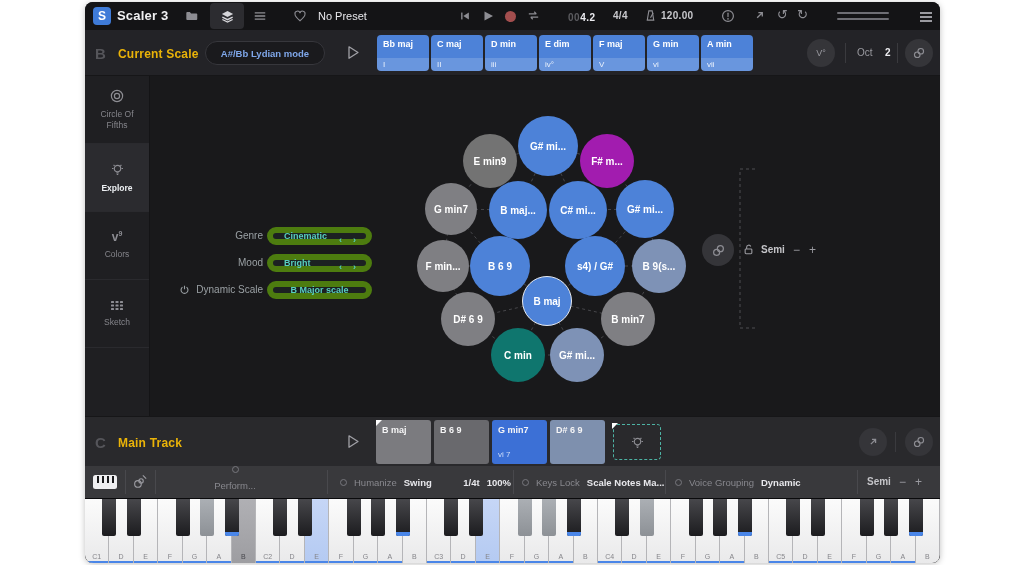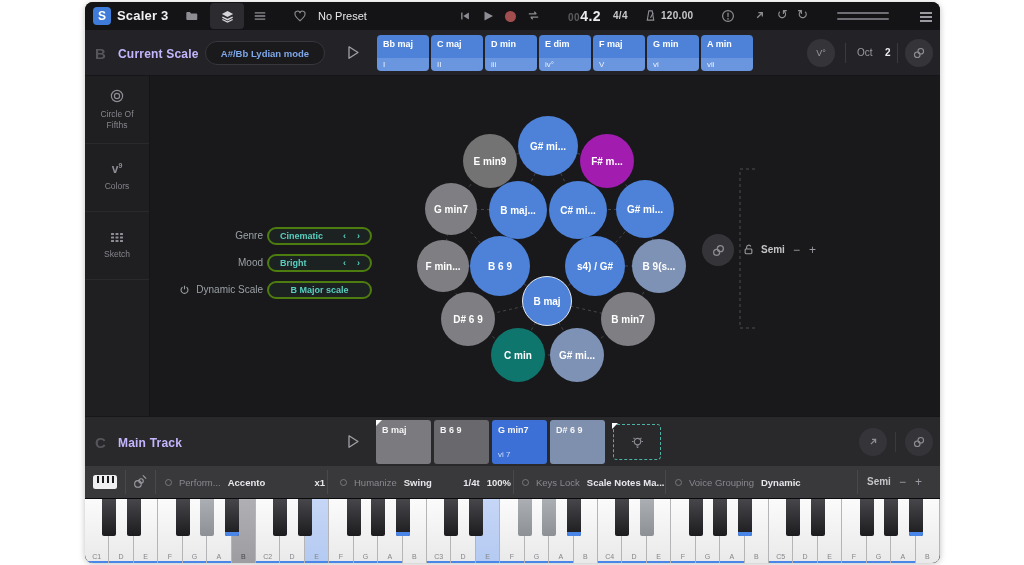--- a/index.html
+++ b/index.html
@@ -10,30 +10,30 @@
   
   .topbar { position:relative; height:28px; background:#141416; }
   .topbar .abs { position:absolute; }
   .logo { left:8px; top:5px; width:18px; height:18px; border-radius:4px; background:#3f7bd8; color:#fff; font-weight:bold; font-size:12px; display:flex; align-items:center; justify-content:center; }
   .appname { left:32px; top:0; height:28px; line-height:28px; font-size:13px; font-weight:bold; color:#f0f0f2; letter-spacing:.2px; }
   .icn { color:#8d8d93; display:flex; align-items:center; justify-content:center; }
   .tab-active { left:125px; top:1px; width:34px; height:26px; background:#2c2c30; border-radius:4px; }
   .glyph { font-family:"DejaVu Sans", sans-serif; }
   .rec-dot { width:11px; height:11px; border-radius:50%; background:#a34e4e; }
   .pos-dim { color:#5c5c60; font-size:10px; font-weight:bold; letter-spacing:.5px; }
-  .pos-val { color:#ececf0; font-size:14px; font-weight:bold; letter-spacing:.5px; }
+  .pos-val { color:#ececf0; font-size:10px; font-weight:bold; letter-spacing:.5px; }
   .tb-num { color:#c8c8cc; font-size:10px; font-weight:bold; letter-spacing:.3px; }
   .slider-lines div { height:2px; width:52px; background:#6e6e74; border-radius:1px; margin-bottom:4px; }
   .menu-lines div { height:1.6px; width:12px; background:#9a9aa0; margin-bottom:2.6px; }
 
   
   .scalerow { position:relative; height:46px; background:#232327; border-bottom:1px solid #161618; }
   .scalerow .abs, .trackrow .abs { position:absolute; }
   .sec-letter { font-size:15px; font-weight:bold; color:#55555a; }
-  .row-title { font-size:12px; font-weight:bold; color:#c4b5fd; letter-spacing:.2px; }
+  .row-title { font-size:12px; font-weight:bold; color:#eab308; letter-spacing:.2px; }
   .pill { height:24px; border-radius:12px; background:#1a1a1d; border:1px solid #37373c; display:flex; align-items:center; justify-content:center; }
   .pill.scale-pill span { font-size:9.5px; font-weight:bold; color:#7fa7ea; }
   .pill.inst-pill  { justify-content:flex-start; padding-left:14px; position:relative; }
   .pill.inst-pill span { font-size:9.5px; color:#d8d8dc; }
   .play-outline { width:13px; height:15px; }
   .chord-btn { position:absolute; top:5px; width:52px; height:36px; border-radius:4px; background:#4d82d8; overflow:hidden; cursor:pointer; }
   .chord-btn .nm { position:absolute; left:6px; top:4px; font-size:9px; font-weight:bold; color:#fff; }
   .chord-btn .band { position:absolute; left:0; right:0; bottom:0; height:13px; background:rgba(255,255,255,.16); }
   .chord-btn .rn { position:absolute; left:6px; bottom:2px; font-size:8px; color:#eaf1fc; }
   .circ-btn { width:28px; height:28px; border-radius:50%; background:#353539; color:#9a9aa0; display:flex; align-items:center; justify-content:center; font-size:9px; }
@@ -47,21 +47,21 @@
   .sb-item { height:68px; border-bottom:1px solid #2a2a2e; display:flex; flex-direction:column; align-items:center; justify-content:center; gap:5px; color:#85858b; cursor:pointer; }
   .sb-item .sb-lbl { font-size:8.5px; text-align:center; width:54px; line-height:1.3; }
   .sb-item.sel { background:#2b2b2f; color:#eceff2; }
   .sb-item.sel .sb-lbl { font-weight:bold; }
   .colors-ic { font-size:12px; font-weight:bold; }
   .colors-ic sup { font-size:7px; }
   .main { flex:1; position:relative; background:#19191b; }
   .main .abs { position:absolute; }
   #main-svg { position:absolute; left:0; top:0; width:790px; height:340px; }
   .ctl-label { width:113px; text-align:right; font-size:10px; color:#9aa0a4; height:16px; line-height:16px; }
-  .teal-pill { position:absolute; left:117px; width:105px; height:18px; border-radius:9px; border:2px solid #4d7c0f; background:rgba(40,60,57,.25); color:#58cfc0; font-size:9px; font-weight:bold; display:flex; align-items:center; }
+  .teal-pill { position:absolute; left:117px; width:105px; height:18px; border-radius:9px; border:6px solid #4d7c0f; background:rgba(40,60,57,.25); color:#58cfc0; font-size:9px; font-weight:bold; display:flex; align-items:center; }
   .teal-pill .val { padding-left:11px; }
   .teal-pill.centered { justify-content:center; }
   .teal-pill.centered .val { padding-left:0; }
   .tp-arr { position:absolute; font-size:9px; color:#58cfc0; top:2px; }
   .bubble { position:absolute; border-radius:50%; display:flex; align-items:center; justify-content:center; font-size:10px; font-weight:bold; color:#fff; cursor:pointer; }
   .bubble.ring { border:1.5px solid #e6e9ee; }
   .semi-lbl { font-size:10px; font-weight:bold; color:#c4c4c8; }
   .pm { font-size:12px; color:#9a9aa0; }
 
   
@@ -257,20 +257,30 @@
   <div class="body">
     <div class="sidebar" id="sidebar">
           <div class="sb-item">
             <div class="icn">
               <svg width="16" height="16" viewBox="0 0 16 16" fill="none" stroke="currentColor" stroke-width="1.2">
                 <circle cx="8" cy="8" r="5.6"></circle>
                 <circle cx="8" cy="8" r="2.6"></circle>
               </svg>
             </div>
             <div class="sb-lbl">Circle Of Fifths</div>
+          </div>
+          <div class="sb-item sel">
+            <div class="icn">
+              <svg width="17" height="17" viewBox="0 0 18 18" fill="none" stroke="currentColor" stroke-width="1.2">
+                <circle cx="9" cy="8" r="3.4"></circle>
+                <path d="M7.8 12.6h2.4M8.2 14.3h1.6"></path>
+                <path d="M3.2 8h1.6M13.2 8h1.6M4.8 4.2l1.2.9M13.2 4.2l-1.2.9" stroke-dasharray="2 1.4"></path>
+              </svg>
+            </div>
+            <div class="sb-lbl">Explore</div>
           </div>
           <div class="sb-item">
             <div class="icn">
               <span class="colors-ic">v<sup>9</sup></span>
             </div>
             <div class="sb-lbl">Colors</div>
           </div>
           <div class="sb-item">
             <div class="icn">
               <svg width="14" height="14" viewBox="0 0 14 14" fill="currentColor">
@@ -479,21 +489,21 @@
     <div class="pb-div" style="left:40px;"></div>
     <div class="abs icn" style="left:47px;top:7px;color:#9a9aa0;">
       <svg width="17" height="17" viewBox="0 0 18 18" fill="none" stroke="currentColor" stroke-width="1.2">
             <path d="M11.5 2.5l3.5 3.5M12.6 3.6l1.2 1.2"></path>
             <circle cx="6.3" cy="11.6" r="3.5"></circle>
             <circle cx="9.6" cy="8.4" r="2.3"></circle>
           </svg>
     </div>
     <div class="pb-div" style="left:70px;"></div>
     <div id="pb-sections">
-          <div class="pb-sec" style="left: 80px; width: 160px;">
+          <div class="pb-sec" style="left: 70px; width: 160px; flex-direction: column;">
             <div class="led"></div>
             <div class="pb-lbl">Perform...</div>
             <div class="pb-val">Accento</div>
             <div style="flex: 1 1 0%;"></div>
             <div class="pb-extra">x1</div>
           </div>
           <div class="pb-sec" style="left: 255px; width: 171px;">
             <div class="led"></div>
             <div class="pb-lbl">Humanize</div>
             <div class="pb-val">Swing</div>

